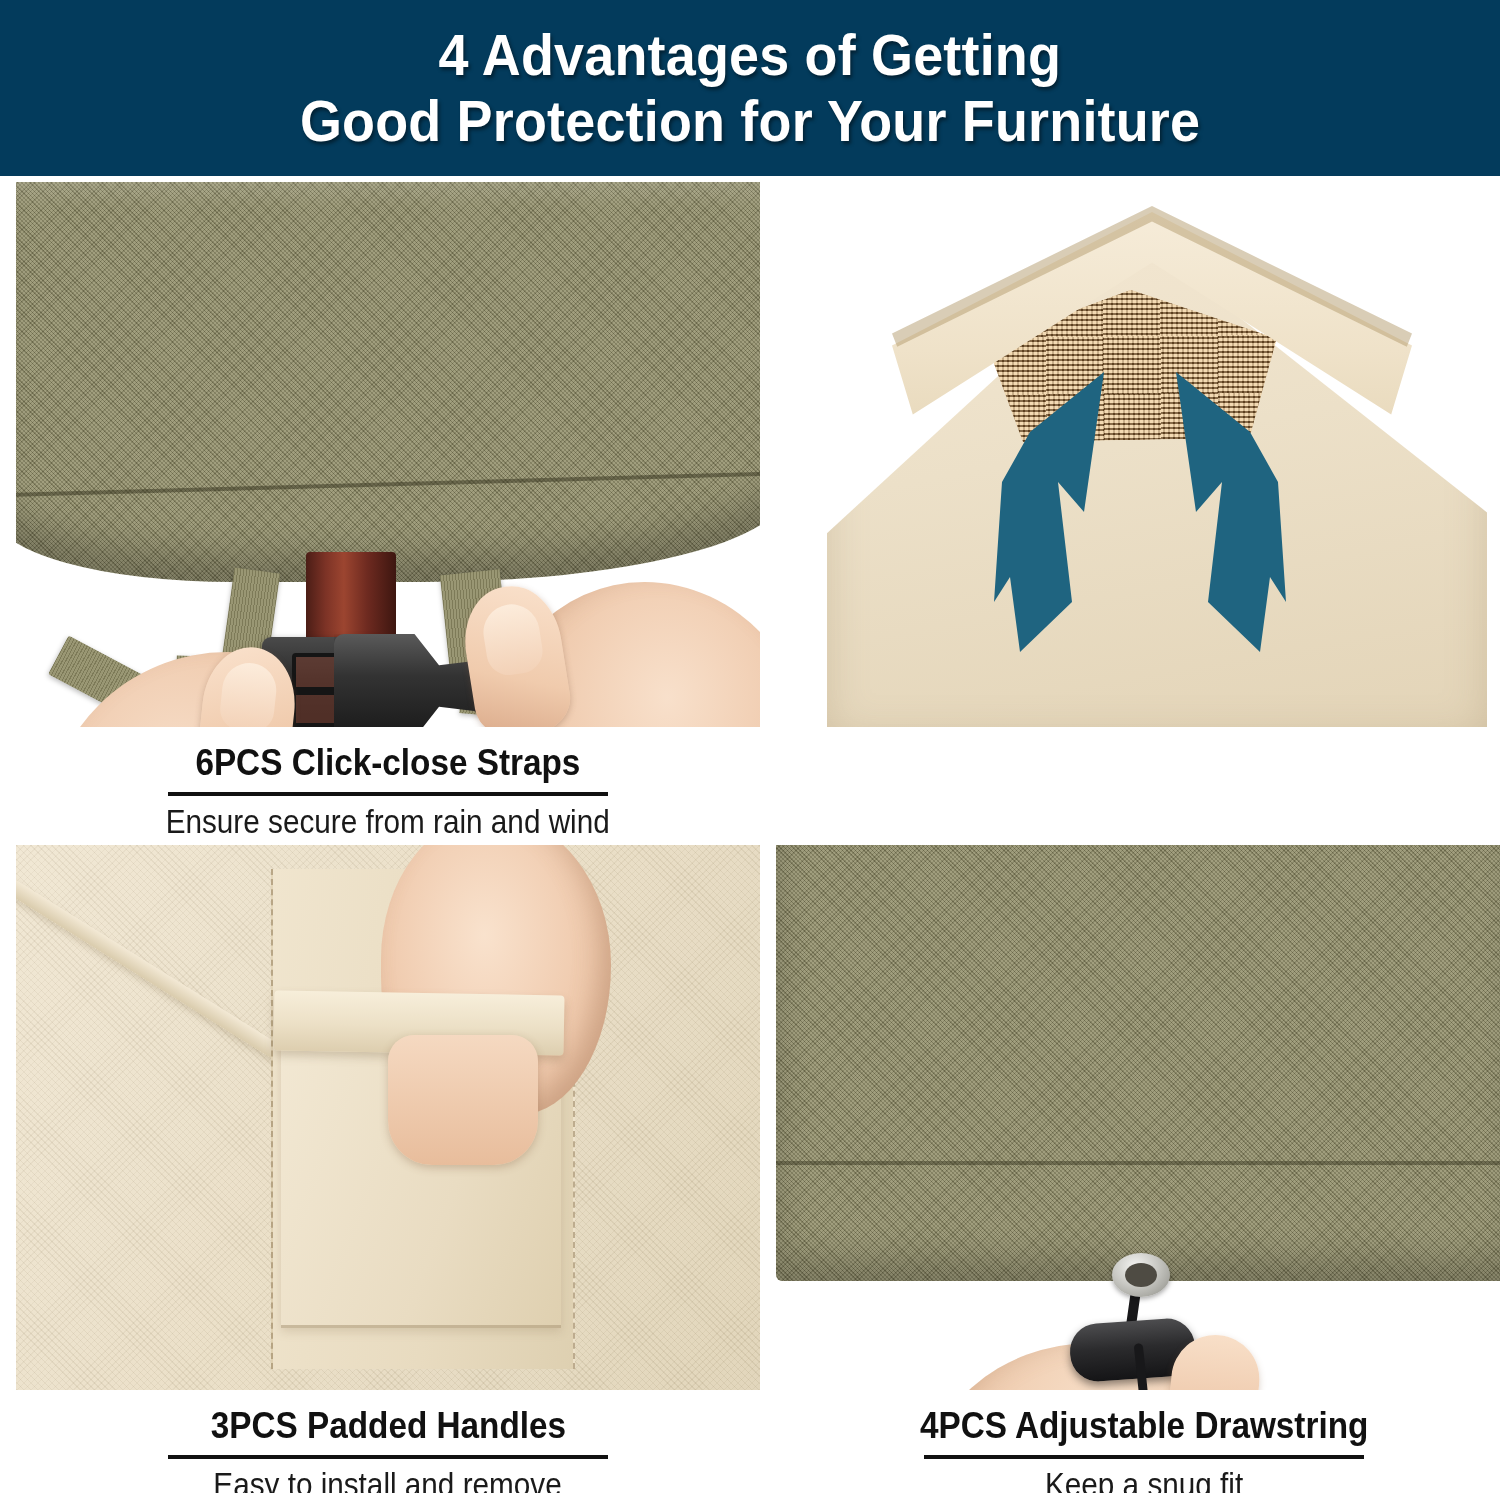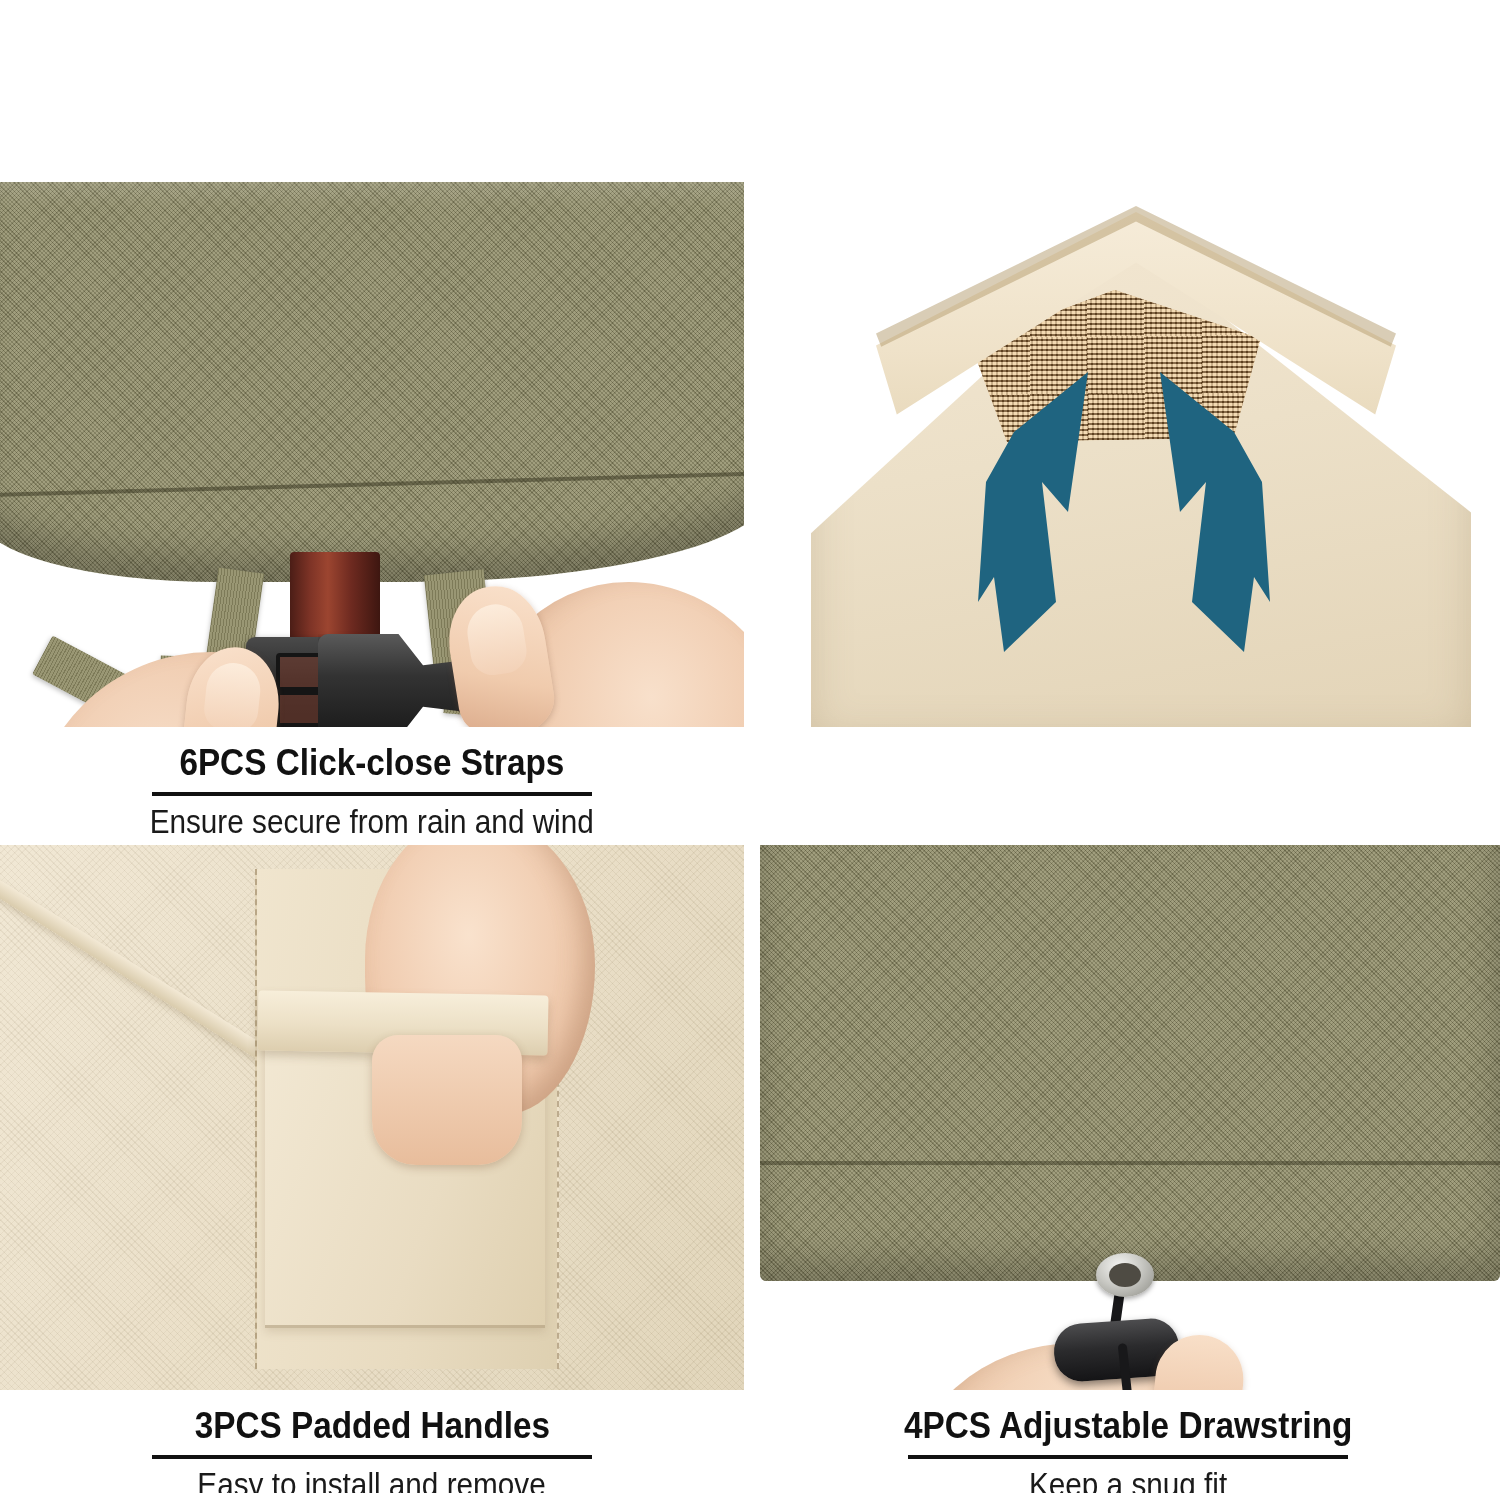--- a/index.html
+++ b/index.html
@@ -48,20 +48,21 @@
   .grid {
     position: absolute;
     left: 0;
     top: 182px;
     width: 1500px;
     height: 1311px;
   }
   .cell {
     position: absolute;
     width: 744px;
+    margin-left: 16px;
   }
   .cell.col-l { left: 0; }
   .cell.col-r { left: 756px; }
   .cell.row-t { top: 0; }
   .cell.row-b { top: 663px; }
 
   .photo {
     position: relative;
     width: 744px;
     height: 545px;
@@ -412,20 +413,24 @@
     border-radius: 44px 44px 34px 34px;
     transform: rotate(5deg);
     box-shadow: 0 3px 7px rgba(130,90,60,0.28);
   }
 </style>
 </head>
 <body>
 
 <div class="page">
 
+  <div class="header">
+    <div class="header-line">4 Advantages of Getting</div>
+    <div class="header-line">Good Protection for Your Furniture</div>
+  </div>
 
   <div class="grid">
 
     <div class="cell col-l row-t">
       <div class="photo">
         <div class="fabric-olive p1-cover"></div>
         <div class="p1-seam"></div>
         <div class="p1-leg"></div>
 
         <div class="p1-strap p1-strap-b"></div>

